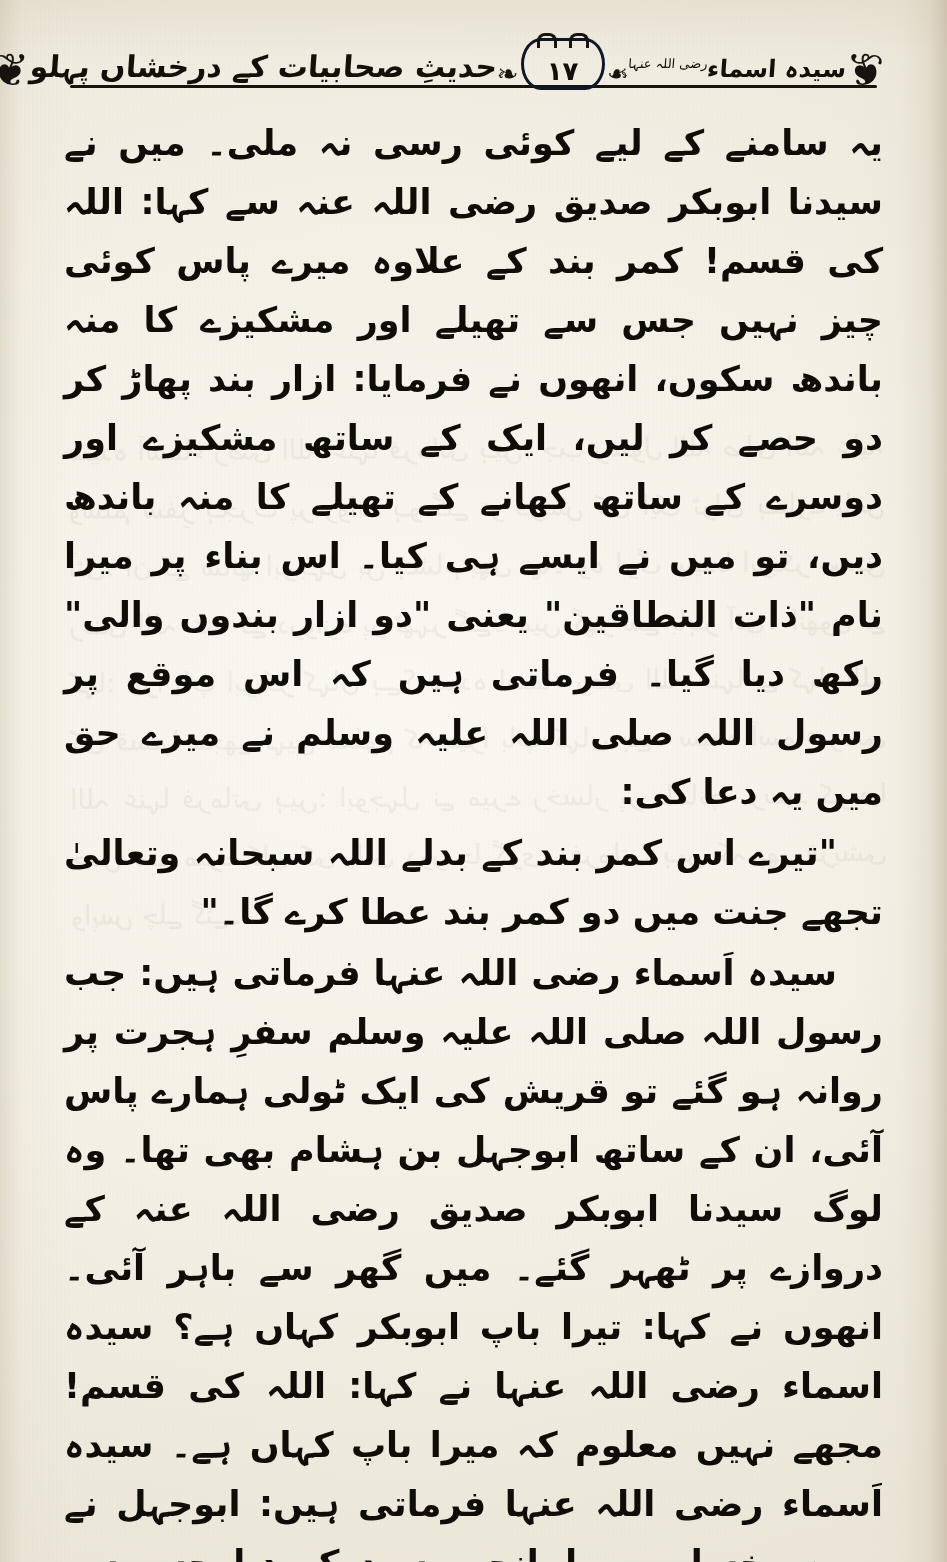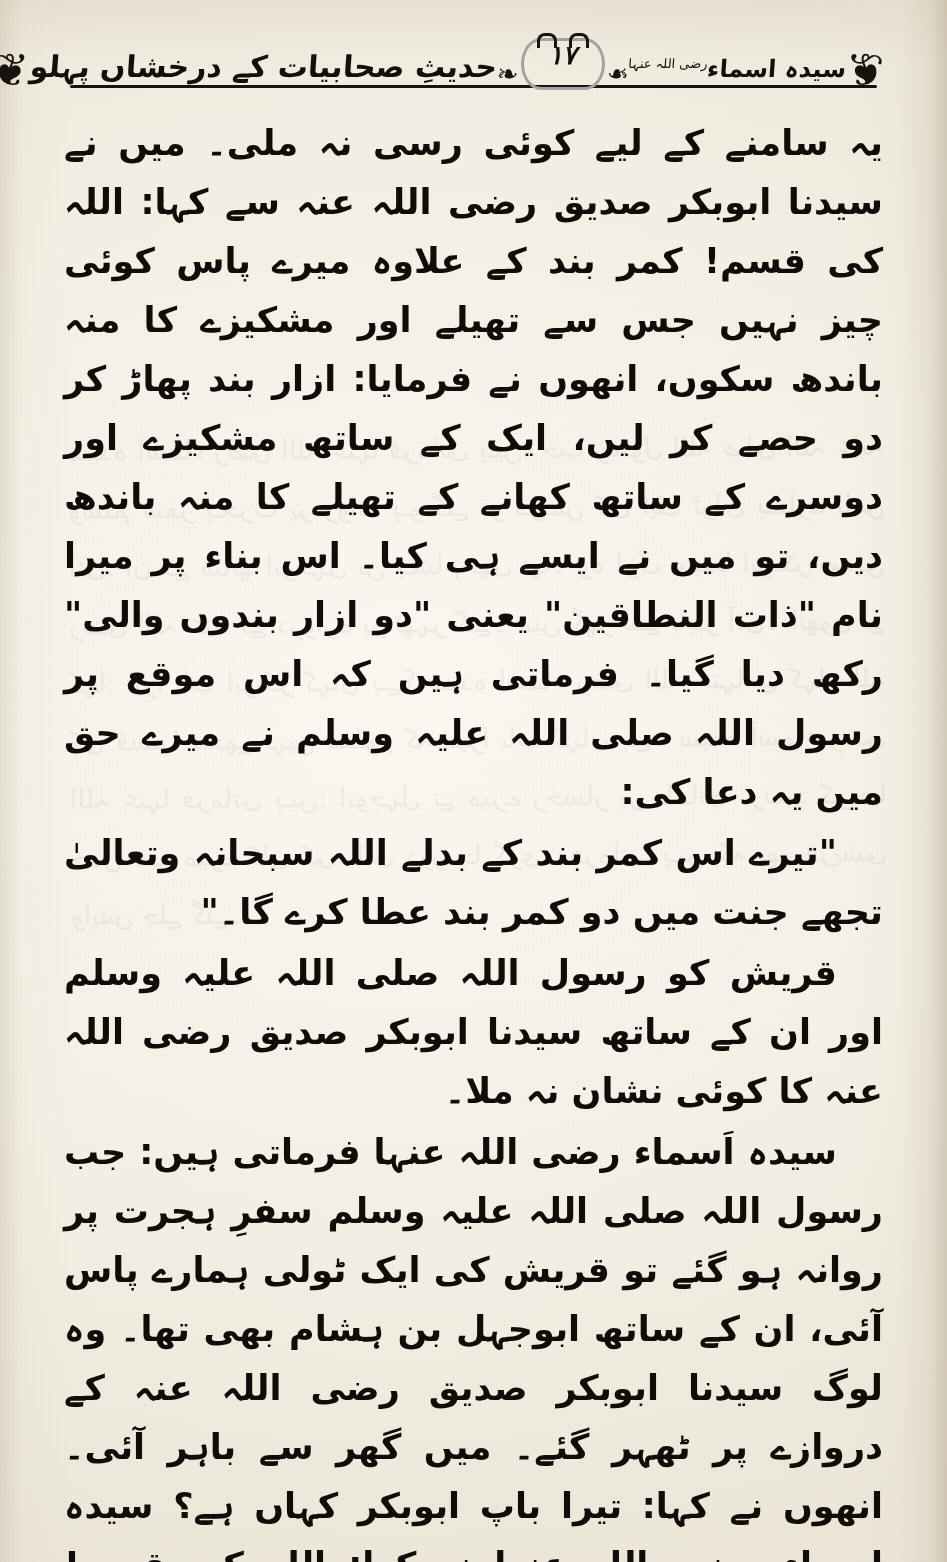--- a/index.html
+++ b/index.html
@@ -142,26 +142,25 @@
     position: relative;
     display: flex;
     align-items: center;
     gap: 2px;
     transform: translateY(4px);
   }
   .pagenum-cartouche {
     position: relative;
     width: 78px;
     height: 46px;
-    border: 3px solid #a3a3a3;
+    border: 3px solid #0f172a;
     border-radius: 20px / 26px;
     display: flex;
-    align-items: flex-start;
+    align-items: flex-end;
     justify-content: center;
-    font-style: italic;
   }
   .pagenum-cartouche::before,
   .pagenum-cartouche::after {
     content: "";
     position: absolute;
     top: -8px;
     width: 14px;
     height: 12px;
     border: 3px solid #17130e;
     border-bottom: none;
@@ -270,20 +269,19 @@
       </div>
     </div>
 
     <div class="body">
 
       <p class="para">یہ سامنے کے لیے کوئی رسی نہ ملی۔ میں نے سیدنا ابوبکر صدیق رضی اللہ عنہ سے کہا: اللہ کی قسم! کمر بند کے علاوہ میرے پاس کوئی چیز نہیں جس سے تھیلے اور مشکیزے کا منہ باندھ سکوں، انھوں نے فرمایا: ازار بند پھاڑ کر دو حصے کر لیں، ایک کے ساتھ مشکیزے اور دوسرے کے ساتھ کھانے کے تھیلے کا منہ باندھ دیں، تو میں نے ایسے ہی کیا۔ اس بناء پر میرا نام "ذات النطاقین" یعنی "دو ازار بندوں والی" رکھ دیا گیا۔ فرماتی ہیں کہ اس موقع پر رسول اللہ صلی اللہ علیہ وسلم نے میرے حق میں یہ دعا کی:</p>
 
 
       <p class="para indent">"تیرے اس کمر بند کے بدلے اللہ سبحانہ وتعالیٰ تجھے جنت میں دو کمر بند عطا کرے گا۔"</p>
 
-      <p class="para indent">قریش کو رسول اللہ صلی اللہ علیہ وسلم اور ان کے ساتھ سیدنا ابوبکر صدیق رضی اللہ عنہ کا کوئی نشان نہ ملا۔</p>
 
       <p class="para indent"><span>سیدہ اَسماء رضی اللہ عنہا فرماتی ہیں: جب رسول اللہ صلی اللہ علیہ وسلم سفرِ ہجرت پر روانہ ہو گئے تو قریش کی ایک ٹولی ہمارے پاس آئی، ان کے ساتھ ابوجہل بن ہشام بھی تھا۔ وہ لوگ سیدنا ابوبکر صدیق رضی اللہ عنہ کے دروازے پر ٹھہر گئے۔ میں گھر سے باہر آئی۔ انھوں نے کہا: تیرا باپ ابوبکر کہاں ہے؟ سیدہ اسماء رضی اللہ عنہا نے کہا: اللہ کی قسم! مجھے نہیں معلوم کہ میرا باپ کہاں ہے۔ سیدہ اَسماء رضی اللہ عنہا فرماتی ہیں: ابوجہل نے میرے رخسار پر طمانچہ رسید کر دیا جس سے میرے کان کی بالی دور جا گری۔ فرماتی ہیں کہ پھر قریشی واپس چلے گئے۔</span></p>
 
     </div>
 
   </div>
 </div>
 
 </body></html>

